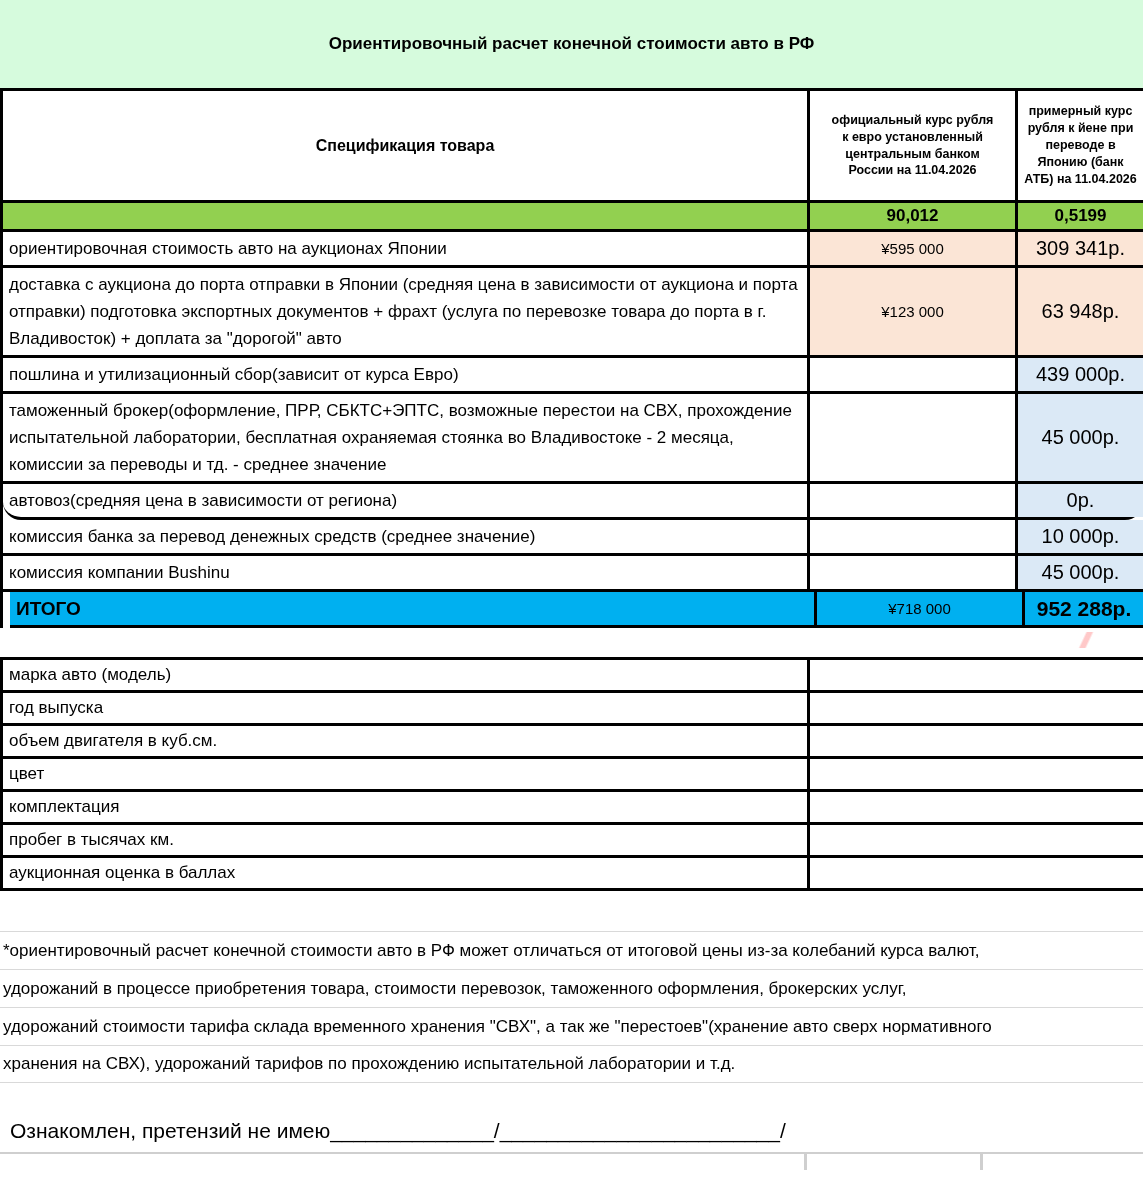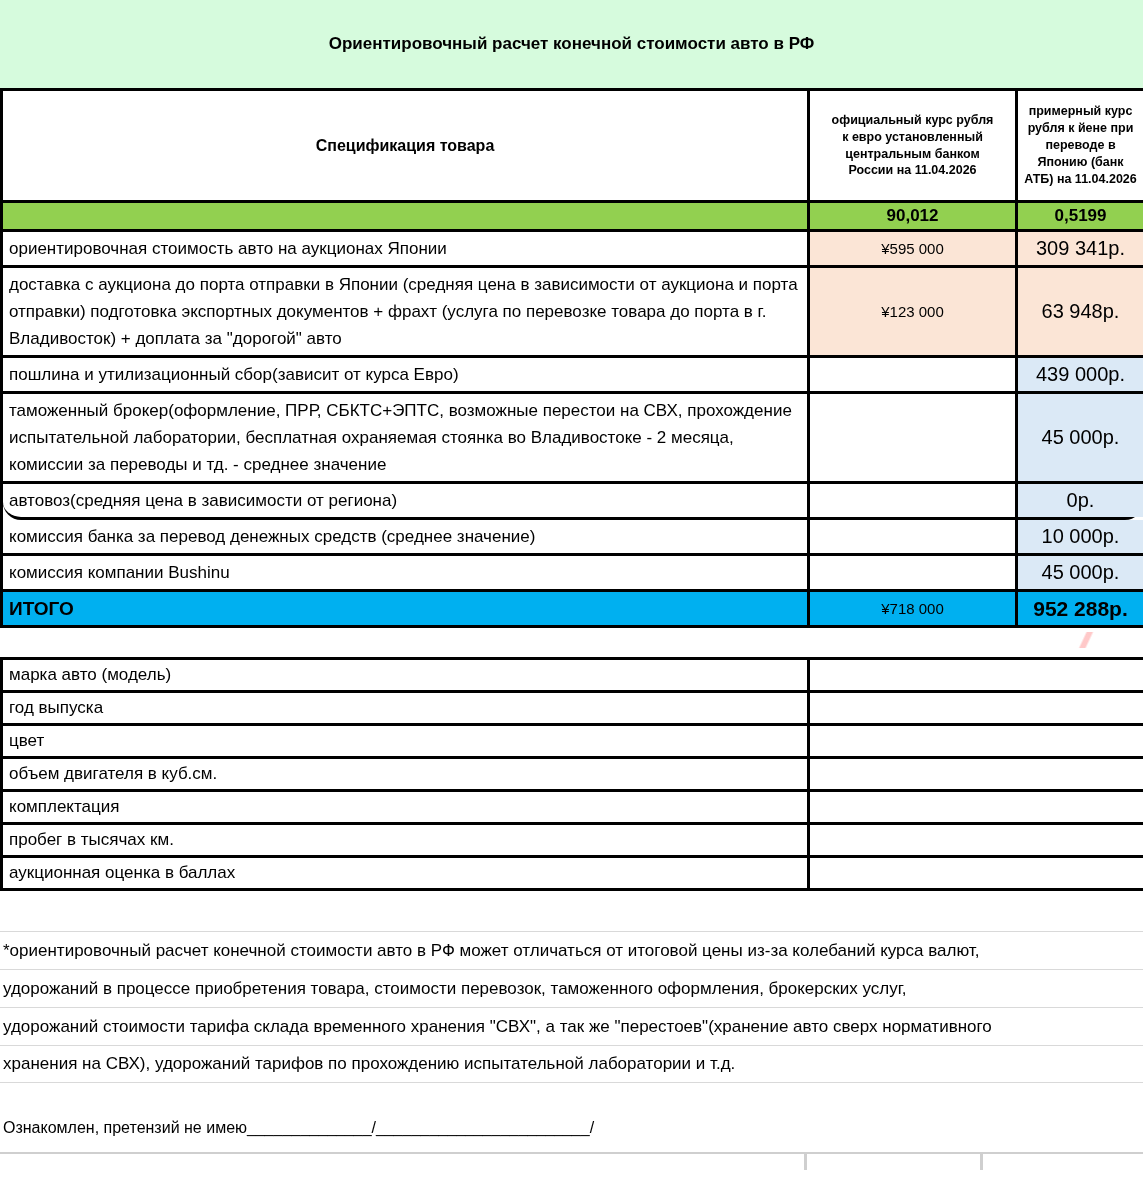--- a/index.html
+++ b/index.html
@@ -27,21 +27,21 @@
 
   .rh-header { min-height:112px; }
   .rh-green  { min-height:29px; }
   .rh1 { min-height:31px; }
   .rh2 { min-height:83px; }
   .rh3 { min-height:33px; }
   .rh4 { min-height:80px; }
   .rh5 { min-height:34px;border-radius:18px; }
   .rh6 { min-height:33px; }
   .rh7 { min-height:33px; }
-  .rh-total { min-height:36px; }
+  .rh-total { min-height:36px;margin-left:7px; }
 
   .hdr-spec { font-size:16px; font-weight:bold; justify-content:center; text-align:center; }
   .hdr-small { font-size:12.5px; font-weight:bold; line-height:1.35; }
   .green { background:#92d050; }
   .rate-val { font-size:17px; font-weight:bold; }
   .label { font-size:17px; line-height:27px; }
   .peach { background:#fbe5d6; }
   .lblue { background:#dbe9f6; }
   .yen-val { font-size:15px; }
   .rub-val { font-size:20px; }
@@ -57,21 +57,21 @@
 
   
   .notes { margin-top:40px; }
   .note-row {
     min-height:38px; border-top:1px solid #d9d9d9;
     display:flex; align-items:center; font-size:17px; padding:0 3px;
   }
   .note-row:last-child { border-bottom:1px solid #d9d9d9; }
 
   
-  .signature { margin-top:36px; font-size:16px; padding-left:3px; height:24px; }
+  .signature { margin-top:36px; font-size:21px; padding-left:10px; height:24px; }
 
   
   .bottom-strip { margin-top:9px; border-top:2px solid #cfcfcf; height:16px; position:relative; }
   .bottom-strip .vline { position:absolute; top:0; width:3px; height:16px; background:#cfcfcf; }
   .vline-a { left:804px; }
   .vline-b { left:980px; }
 
   
   .red-mark {
     position:absolute; left:1062px; top:632px; width:46px; height:16px;
@@ -155,25 +155,25 @@
   <div class="t2">
     <div class="row">
       <div class="lab">марка авто (модель)</div>
       <div class="val"></div>
     </div>
     <div class="row">
       <div class="lab">год выпуска</div>
       <div class="val"></div>
     </div>
     <div class="row">
+      <div class="lab">объем двигателя в куб.см.</div>
+      <div class="val"></div>
+    </div>
+    <div class="row">
       <div class="lab">цвет</div>
-      <div class="val"></div>
-    </div>
-    <div class="row">
-      <div class="lab">объем двигателя в куб.см.</div>
       <div class="val"></div>
     </div>
     <div class="row">
       <div class="lab">комплектация</div>
       <div class="val"></div>
     </div>
     <div class="row">
       <div class="lab">пробег в тысячах км.</div>
       <div class="val"></div>
     </div>

